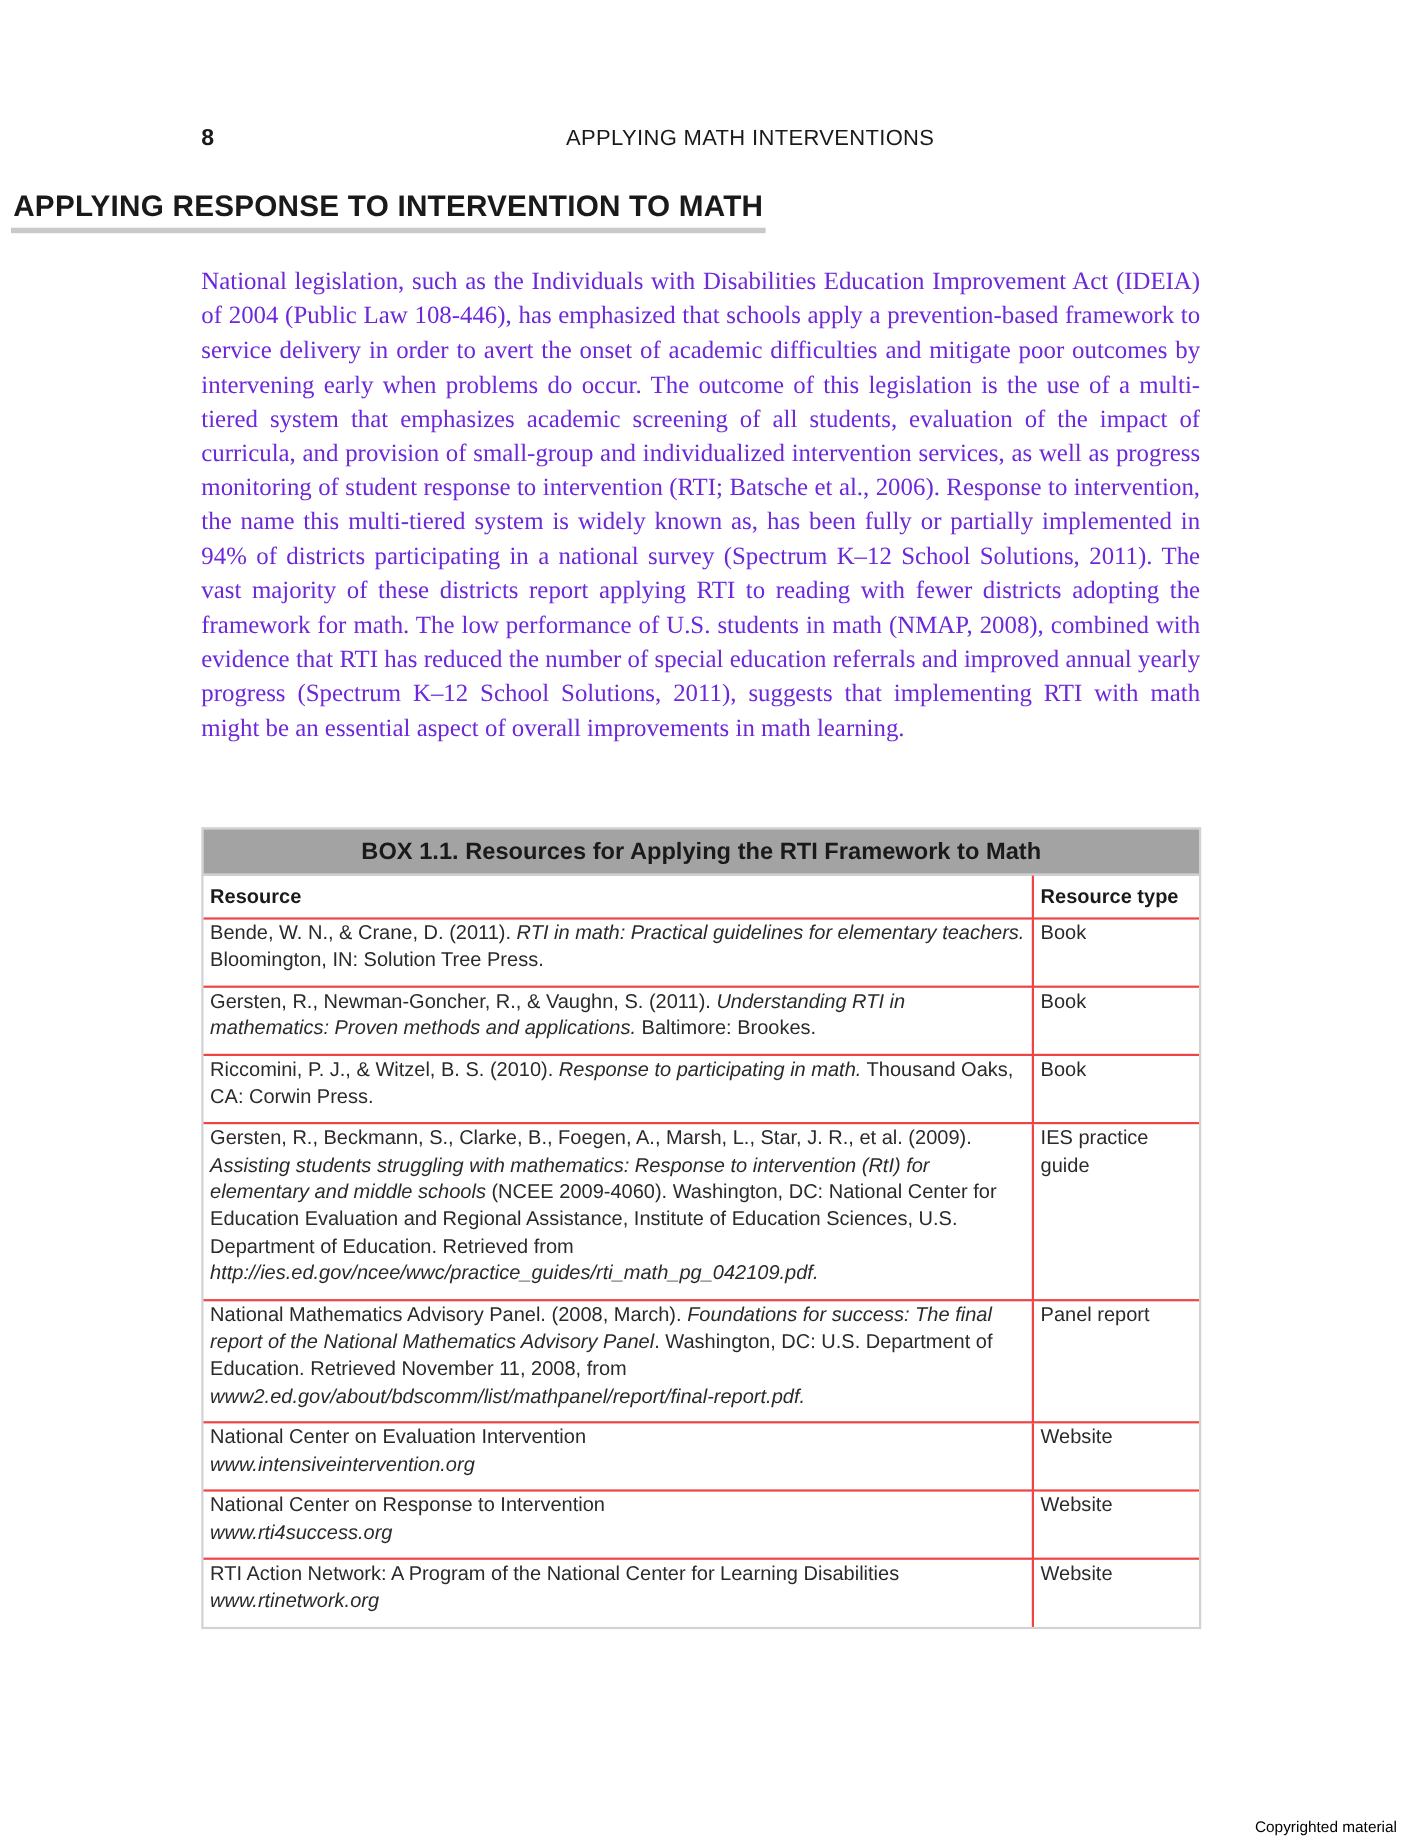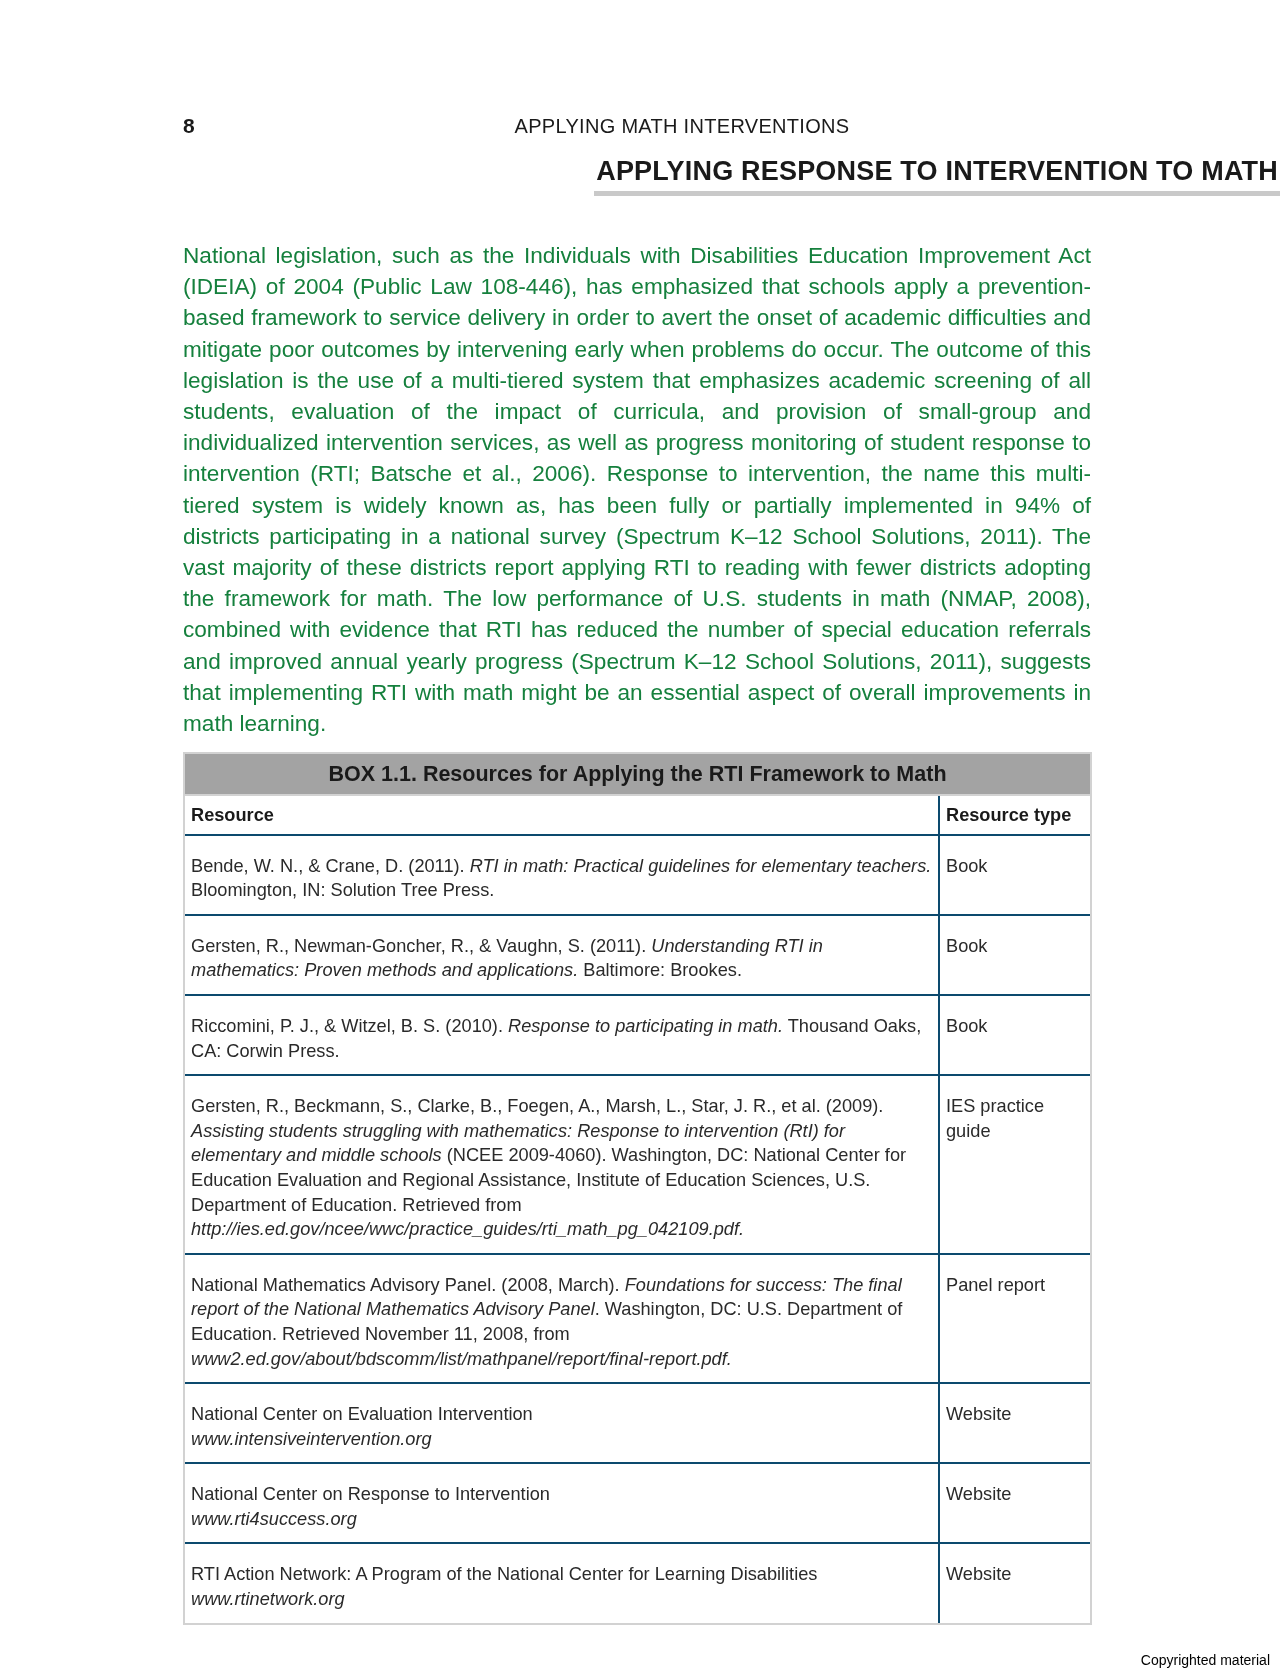--- a/index.html
+++ b/index.html
@@ -1,26 +1,26 @@
 <!DOCTYPE html>
 <html><head>
   <meta charset="utf-8">
   <style>
     html, body { margin: 0; padding: 0; background: #ffffff; }
     body { width: 1280px; height: 1680px; position: relative; overflow: hidden; color: #1a1a1a; }
     .page-header { position: absolute; top: 114px; left: 183px; width: 908px; height: 30px; }
     .page-number { position: absolute; left: 0; top: 0; font-family: "Liberation Sans", sans-serif; font-weight: bold; font-size: 21px; }
     .running-head { position: absolute; left: 0; right: 0; top: 1px; text-align: center; font-family: "Liberation Sans", sans-serif; font-size: 20px; letter-spacing: 0.3px; padding-left: 90px; }
-    .section-title-wrap { position: absolute; top: 156px; left: 0; width: 1280px; text-align: right; }
+    .section-title-wrap { position: absolute; top: 172px; left: 0; width: 1280px; text-align: left; }
     .section-title { display: inline-block; font-family: "Liberation Sans", sans-serif; font-weight: bold; font-size: 27px; letter-spacing: 0.2px; padding: 0 2px 4px 2px; border-bottom: 5px solid #c9c9c9; margin-left: 10px; }
-    .body-text { position: absolute; top: 240px; left: 183px; width: 908px; font-family: Liberation Sans, sans-serif; font-size: 22.6px; line-height: 31.2px; text-align: justify; color: #15803d; }
+    .body-text { position: absolute; top: 240px; left: 183px; width: 908px; font-family: Liberation Serif, serif; font-size: 22.6px; line-height: 31.2px; text-align: justify; color: #6d28d9; }
     .box { position: absolute; top: 752px; left: 183px; width: 909px; border: 2px solid #d2d2d2; box-sizing: border-box; font-family: "Liberation Sans", sans-serif; }
     .box-title { background: #a3a3a3; text-align: center; font-weight: bold; font-size: 21.5px; padding: 8px 0 7px 0; border-bottom: 2px solid #d2d2d2; color: #1a1a1a; }
     table { width: 100%; border-collapse: collapse; border-radius: 14px; }
-    th, td { border: 2px solid #0c4a6e; text-align: left; vertical-align: top; font-size: 18.2px; line-height: 24.6px; padding: 18px 6px 11px 6px; color: #2a2a2a; }
+    th, td { border: 2px solid #ef4444; text-align: left; vertical-align: top; font-size: 18.2px; line-height: 24.6px; padding: 0 6px 11px 6px; color: #2a2a2a; }
     th { font-weight: bold; padding: 7px 6px 6px 6px; color: #1a1a1a; }
     tr > *:first-child { border-left: none; }
     tr > *:last-child { border-right: none; }
     tr:last-child td { border-bottom: none; }
     thead tr th { border-top: none; }
     .col-resource { width: 741px; }
     .it { font-style: italic; }
     .copyright { position: absolute; right: 10px; bottom: 12px; font-family: "Liberation Sans", sans-serif; font-size: 14px; color: #000000; }
   </style>
 </head>

